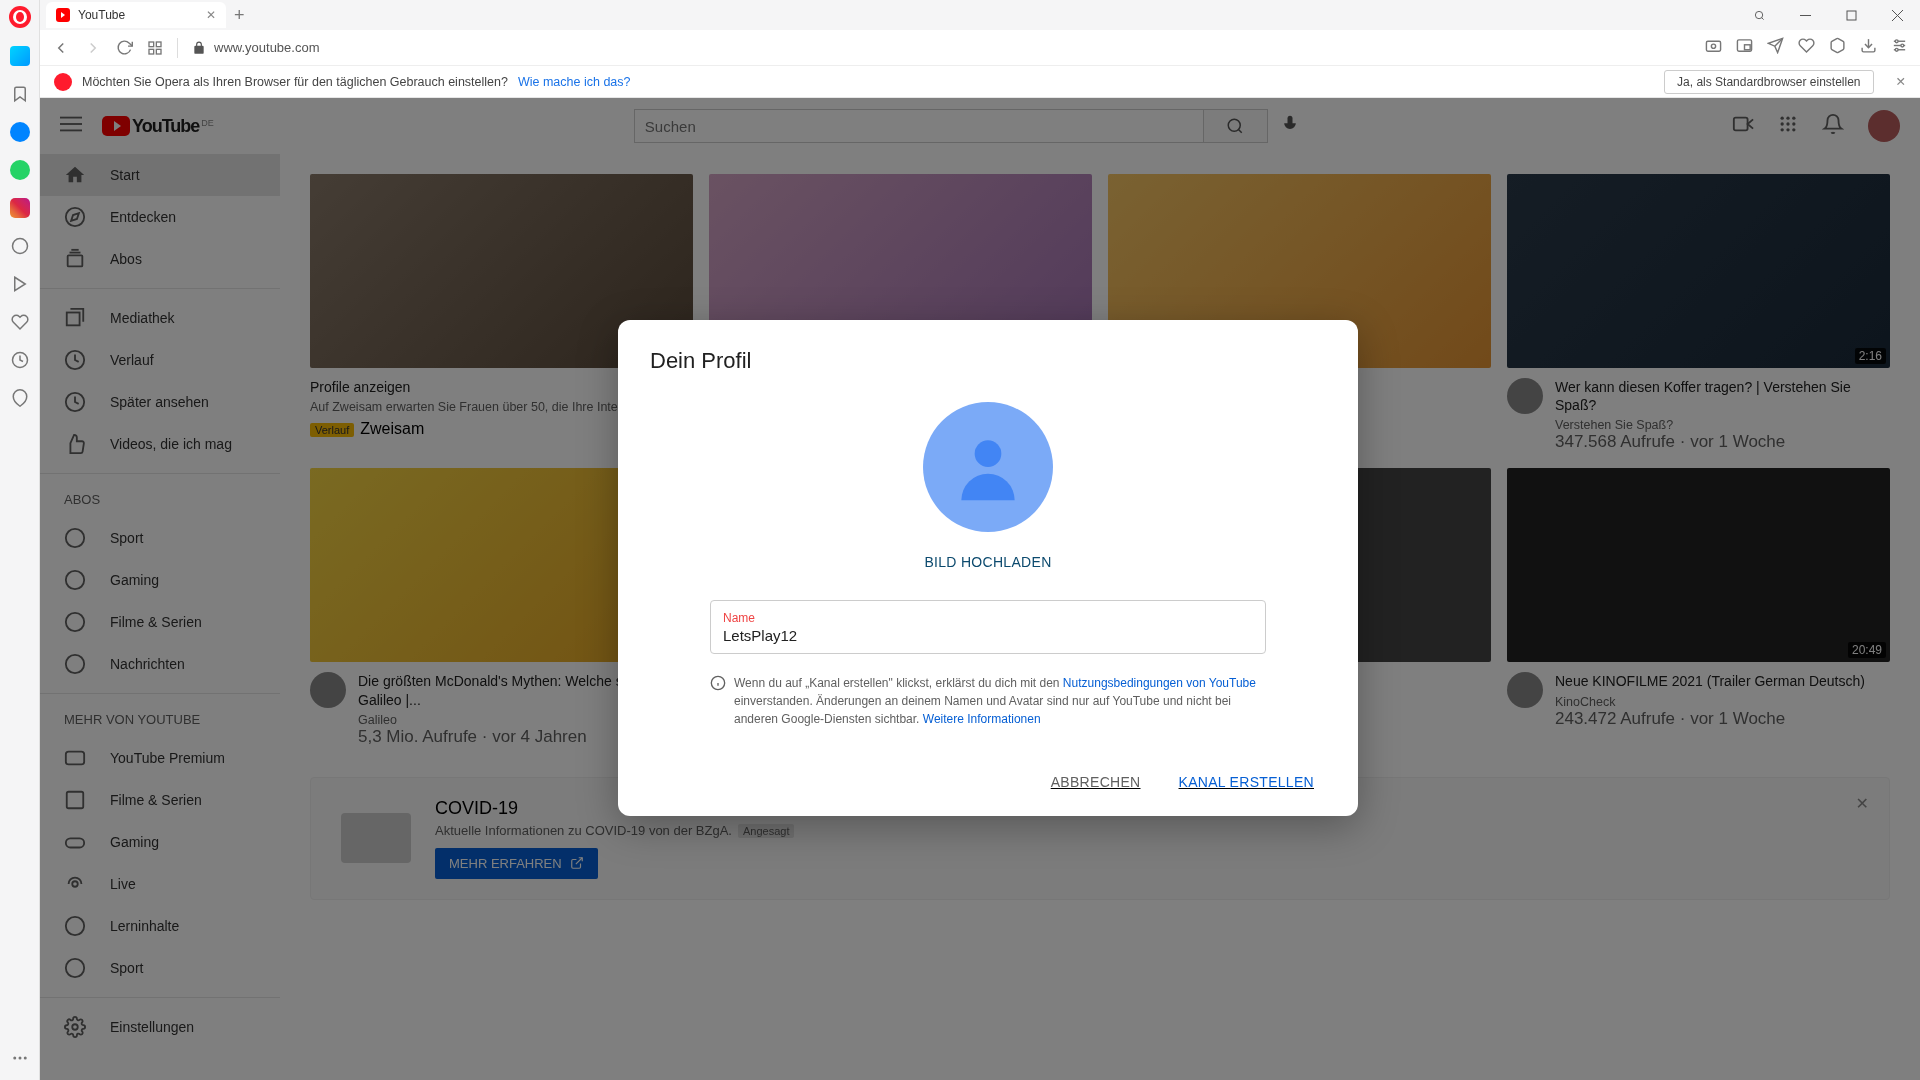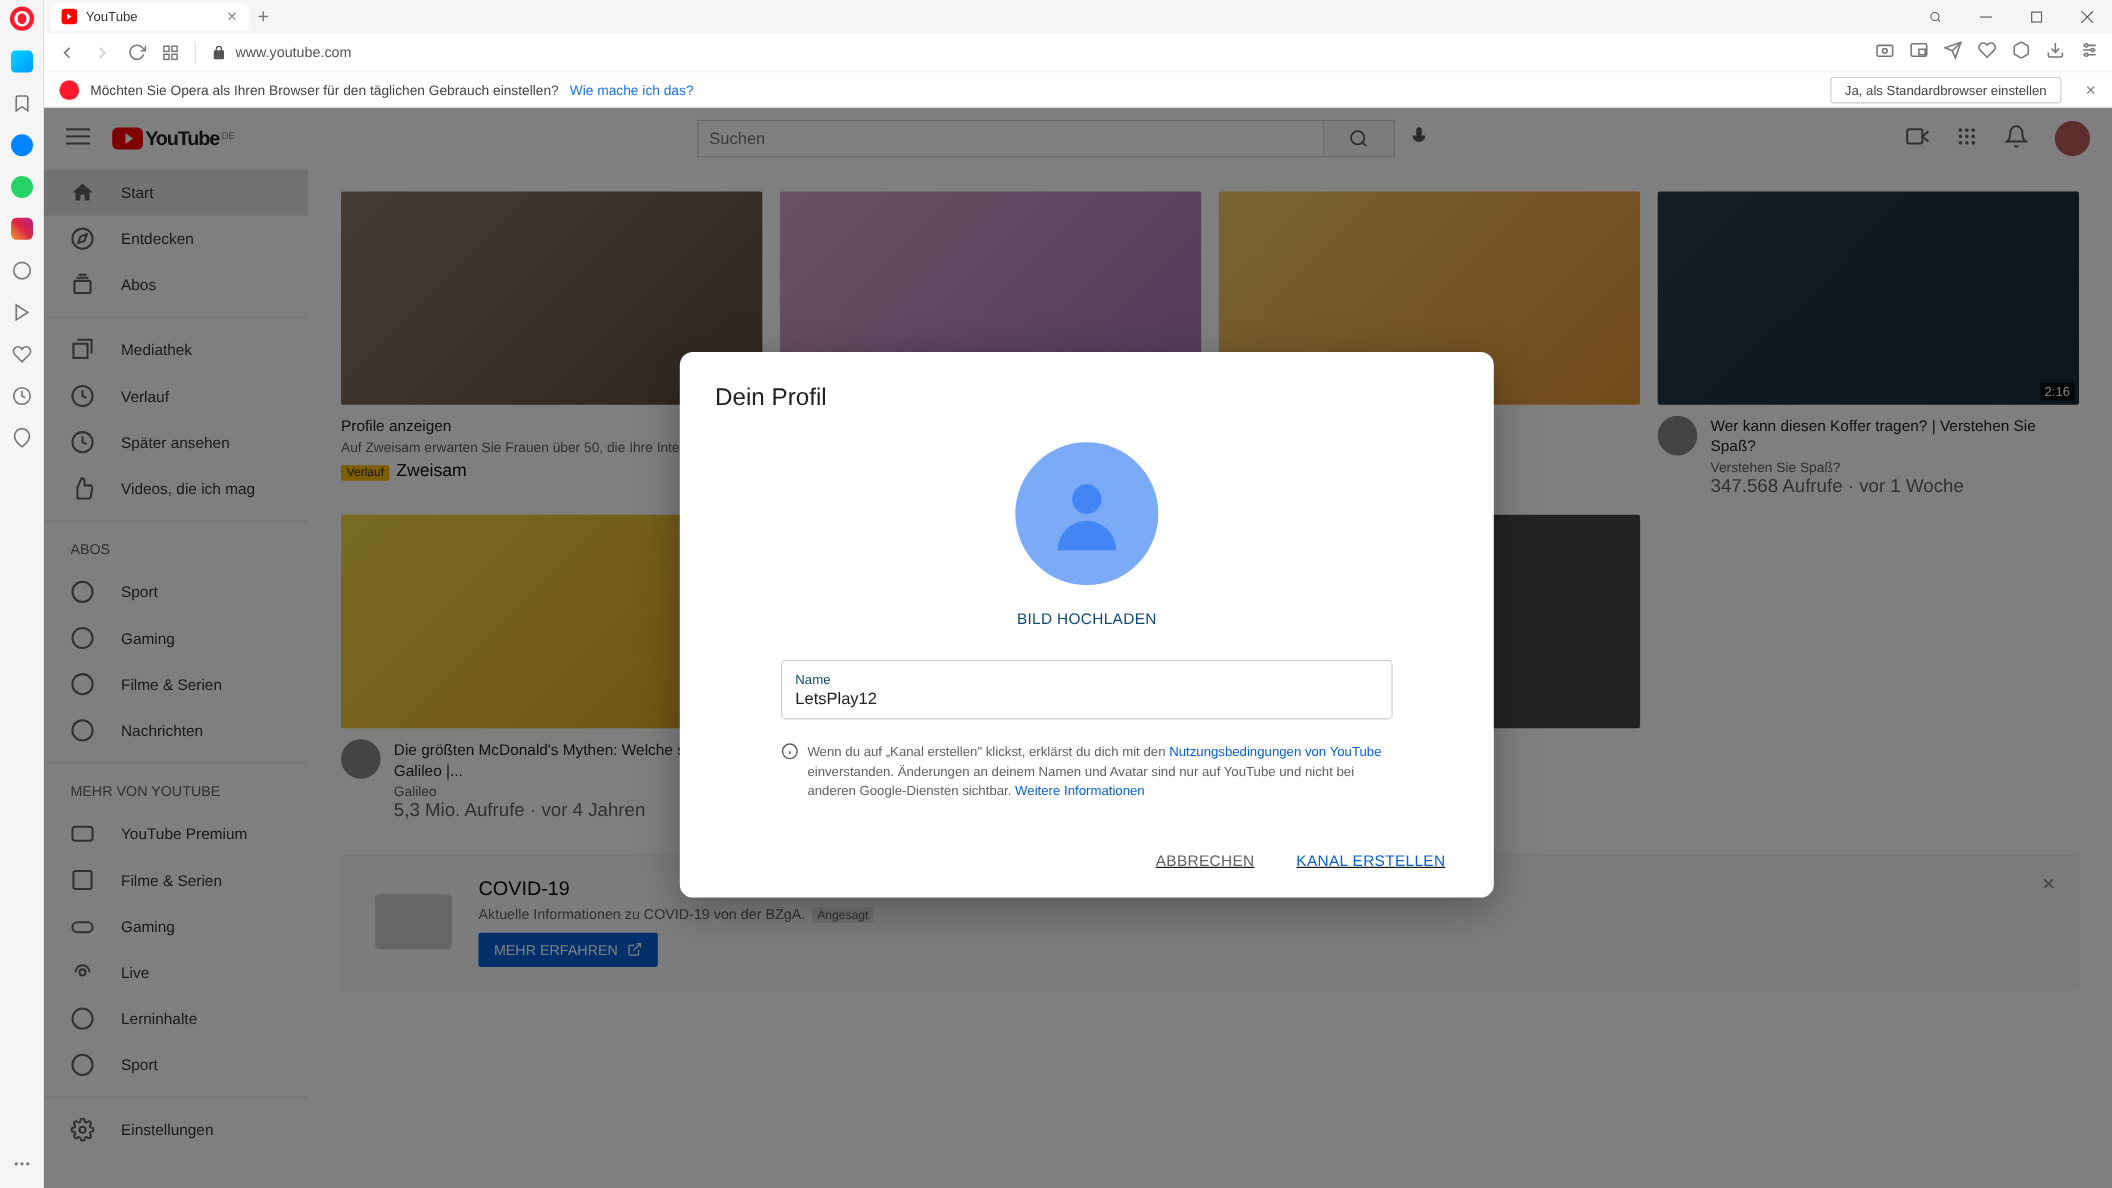--- a/index.html
+++ b/index.html
@@ -95,21 +95,21 @@
 
 .dim { position: absolute; left: 40px; top: 98px; right: 0; bottom: 0; background: rgba(0,0,0,0.5); }
 
 
 .modal { position: absolute; left: 618px; top: 320px; width: 740px; background: #fff; border-radius: 12px; box-shadow: 0 10px 40px rgba(0,0,0,0.3); padding: 28px 32px 20px; }
 .modal-title { font-size: 22px; color: #212121; margin-bottom: 28px; }
 .modal-avatar { width: 130px; height: 130px; background: #7baaf7; border-radius: 50%; margin: 0 auto; display: flex; align-items: center; justify-content: center; }
 .modal-avatar svg { width: 80px; height: 80px; fill: #4285f4; }
 .upload-link { text-align: center; color: #0c4a6e; font-size: 14px; font-weight: 500; margin-top: 22px; cursor: pointer; letter-spacing: 0.3px; }
 .name-field { margin: 30px 60px 0; position: relative; border: 1px solid #ccc; border-radius: 4px; padding: 10px 12px 8px; }
-.name-label { font-size: 12px; color: #0c4a6e; }
+.name-label { font-size: 12px; color: #ef4444; }
 .name-input { width: 100%; border: none; font-size: 15px; color: #212121; margin-top: 2px; outline: none; }
 .modal-info { margin: 20px 60px 0; display: flex; gap: 8px; font-size: 12px; color: #606060; line-height: 1.5; }
 .modal-info svg { width: 16px; height: 16px; flex-shrink: 0; margin-top: 1px; }
 .modal-info a { color: #065fd4; text-decoration: none; }
 .modal-actions { display: flex; justify-content: flex-end; gap: 30px; margin-top: 40px; padding-right: 8px; text-decoration: underline; }
 .modal-btn { font-size: 14px; font-weight: 500; letter-spacing: 0.3px; cursor: pointer; padding: 6px 4px; }
 .modal-btn.cancel { color: #606060; }
 .modal-btn.create { color: #065fd4; }
 
 
@@ -501,20 +501,33 @@
         <div class="thumb t6">
           <span class="thumb-dur">6:13</span>
         </div>
       </div>
     <div class="video-card">
       <div class="thumb t7"></div>
       <div class="video-meta">
           <div class="ch-avatar"></div>
           <div>
             <div class="video-title">...e der ...ichte</div>
+          </div>
+        </div>
+    </div>
+    <div class="video-card">
+      <div class="thumb t8">
+          <span class="thumb-dur">20:49</span>
+        </div>
+      <div class="video-meta">
+          <div class="ch-avatar"></div>
+          <div>
+            <div class="video-title">Neue KINOFILME 2021 (Trailer German Deutsch)</div>
+            <div class="video-channel">KinoCheck</div>
+            <div class="video-stats">243.472 Aufrufe · vor 1 Woche</div>
           </div>
         </div>
     </div>
   </div>
 
   <div class="covid-banner">
     <div class="covid-img"></div>
     <div>
       <div class="covid-title">COVID-19</div>
       <div class="covid-sub"><span>Aktuelle Informationen zu COVID-19 von der BZgA.</span><span class="covid-pill">Angesagt</span></div>

